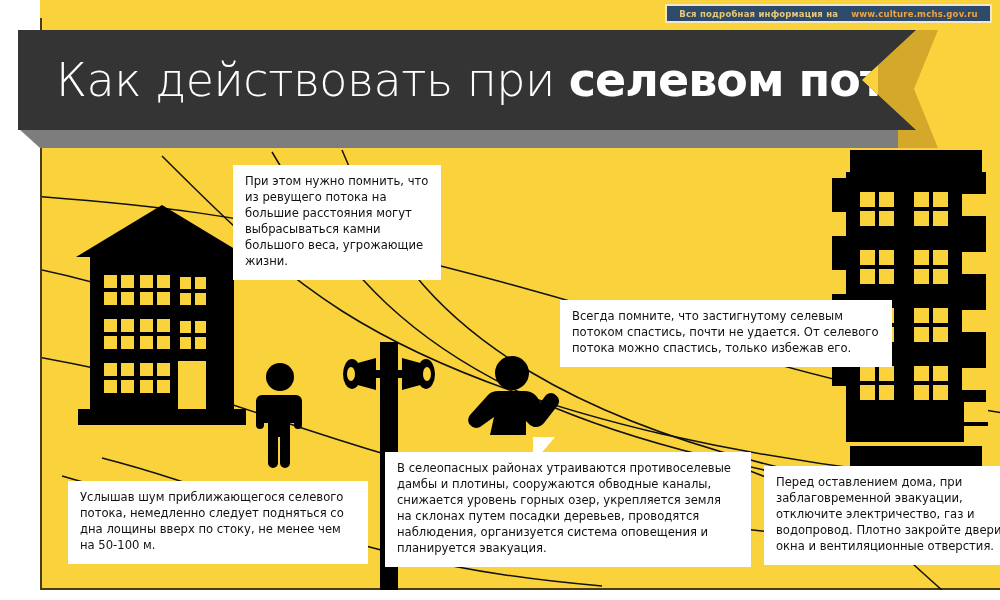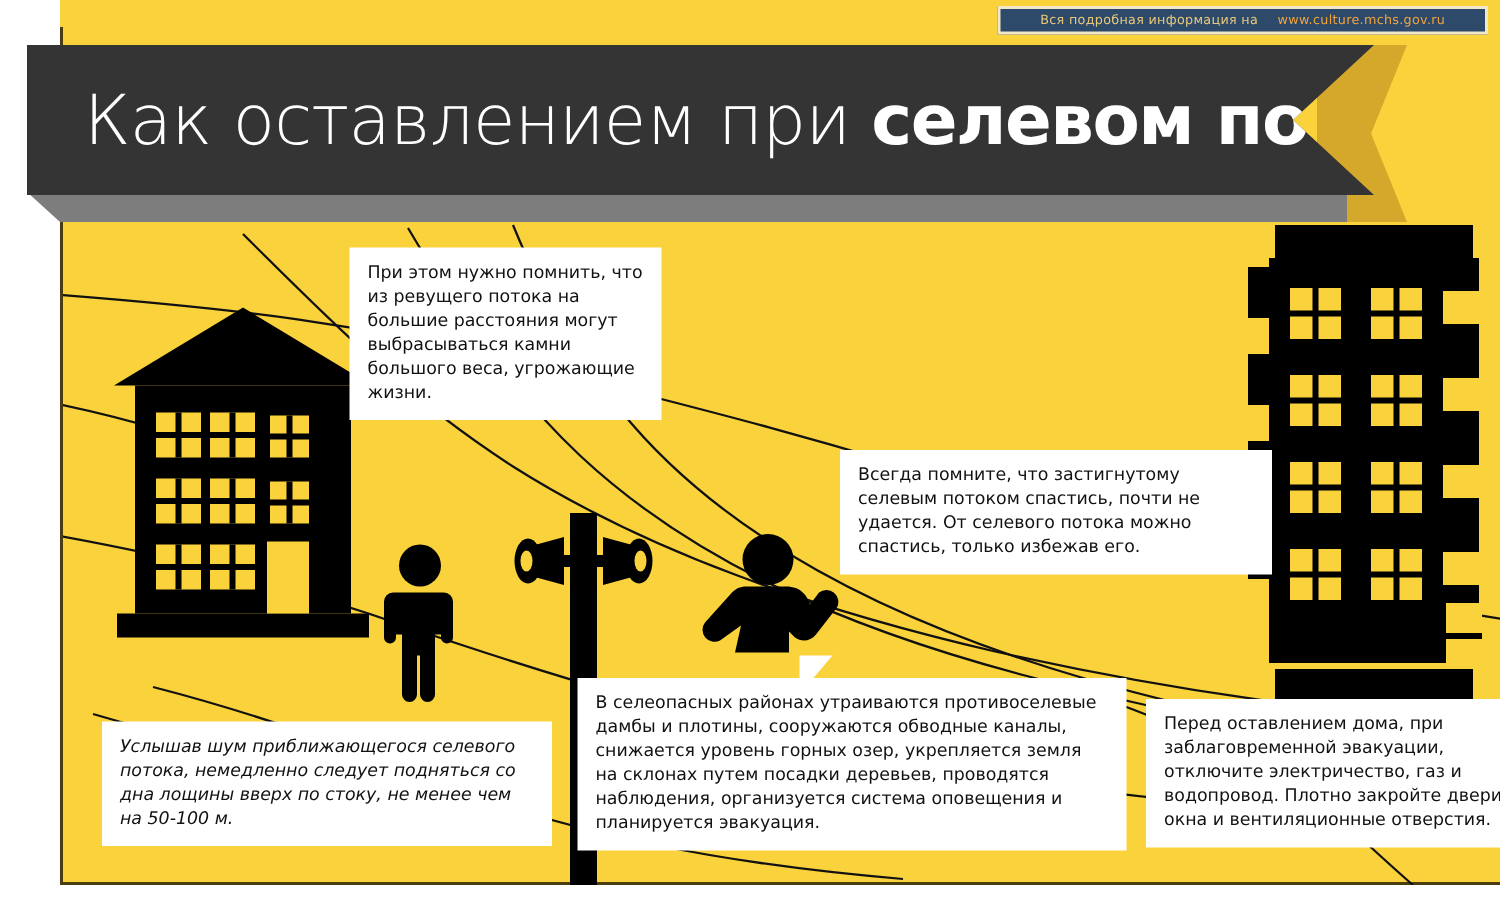--- a/index.html
+++ b/index.html
@@ -28,21 +28,21 @@
   .url-banner{
     position:absolute;left:665px;top:4px;width:327px;height:19px;
     background:#2d4a6b;
     border:2px solid #f2e7c9;
     box-sizing:border-box;
     display:flex;align-items:center;justify-content:center;
     z-index:40;
   }
   .url-banner .inner{
     display:flex;align-items:flex-start;gap:13px;
-    font-size:8.5px;font-weight:normal;letter-spacing:.2px;
+    font-size:8.5px;font-weight:bold;letter-spacing:.2px;
     white-space:nowrap;
   }
   .url-txt{color:#e8c87a;}
   .url-link{color:#f0a33c;}
 
   
   .ribbon-shadow{
     position:absolute;left:18px;top:128px;width:880px;height:20px;
     background:#7d7d7d;
     clip-path:polygon(0 0, 100% 0, 100% 100%, 22px 100%);
@@ -94,22 +94,22 @@
     padding:9px 12px 10px 12px;
     box-sizing:border-box;
     z-index:30;
     font-family:"DejaVu Sans",sans-serif;
   }
   .tail{position:absolute;width:0;height:0;z-index:29;}
 
   #c1{left:233px;top:165px;width:208px;}
   #c1 .tail{left:300px;top:272px;border-left:0 solid transparent;border-top:26px solid #ffffff;border-right:22px solid transparent;}
   #c2{left:525px;top:155px;width:300px;}
-  #c3{left:560px;top:300px;width:288px;}
-  #c4{left:68px;top:481px;width:300px;font-style:italic;}
+  #c3{left:560px;top:300px;width:332px;}
+  #c4{left:68px;top:481px;width:300px;}
   #c5{left:385px;top:452px;width:366px;}
   #c6{left:740px;top:466px;width:256px;margin-left:24px;}
 
   .callout p{margin:0;}
 </style>
 </head>
 <body>
 
 <div id="stage">
 
@@ -232,21 +232,21 @@
     <svg style="position:absolute;left:418px;top:205px;width:110px;height:85px;z-index:6" viewBox="0 0 110 85">
       <circle cx="52" cy="22" r="17" fill="#000"></circle>
       <path d="M38 40 h26 c10 0 14 6 16 12 l6 -8 a8 8 0 0 1 12 10 l-14 18 c-4 5 -10 5 -14 2 l-4 -4 v14 h-36 l4 -18 l-14 10 a8 8 0 0 1 -10 -12 l18 -20 c3 -3 6 -4 10 -4 z" fill="#000"></path>
     </svg>
   </div>
 
   <div class="ribbon-underbar"></div>
   <div class="ribbon-shadow2"></div>
   <div class="ribbon-shadow"></div>
   <div class="ribbon">
-    <div class="ribbon-title"><span>Как оставлением при </span><b>селевом потоке</b></div>
+    <div class="ribbon-title"><span>Как действовать при </span><b>селевом потоке</b></div>
   </div>
 
   <div class="url-banner">
     <div class="inner">
       <span class="url-txt">Вся подробная информация на</span>
       <span class="url-link">www.culture.mchs.gov.ru</span>
     </div>
   </div>
 
   <div class="tail" id="t1"></div>

